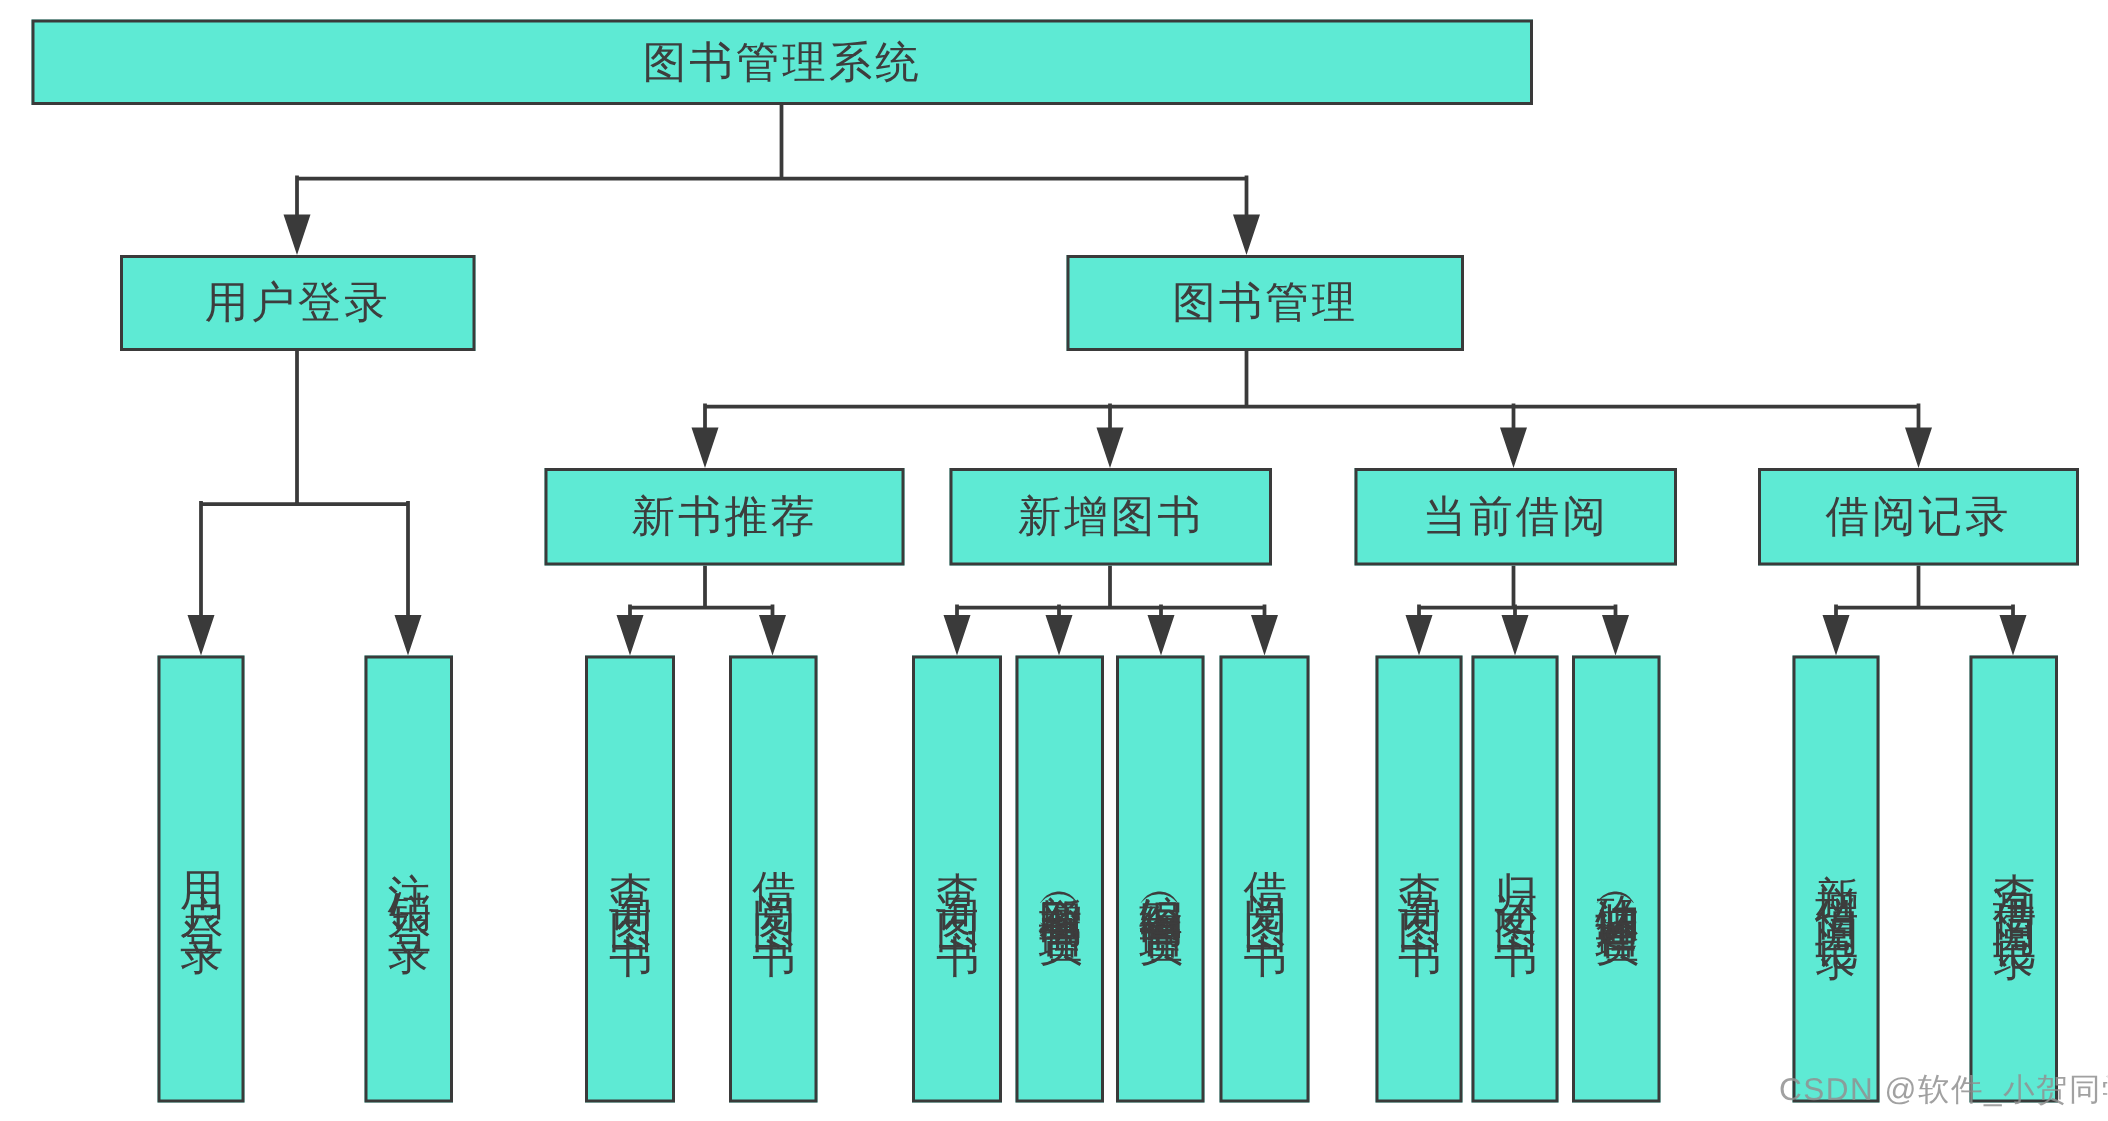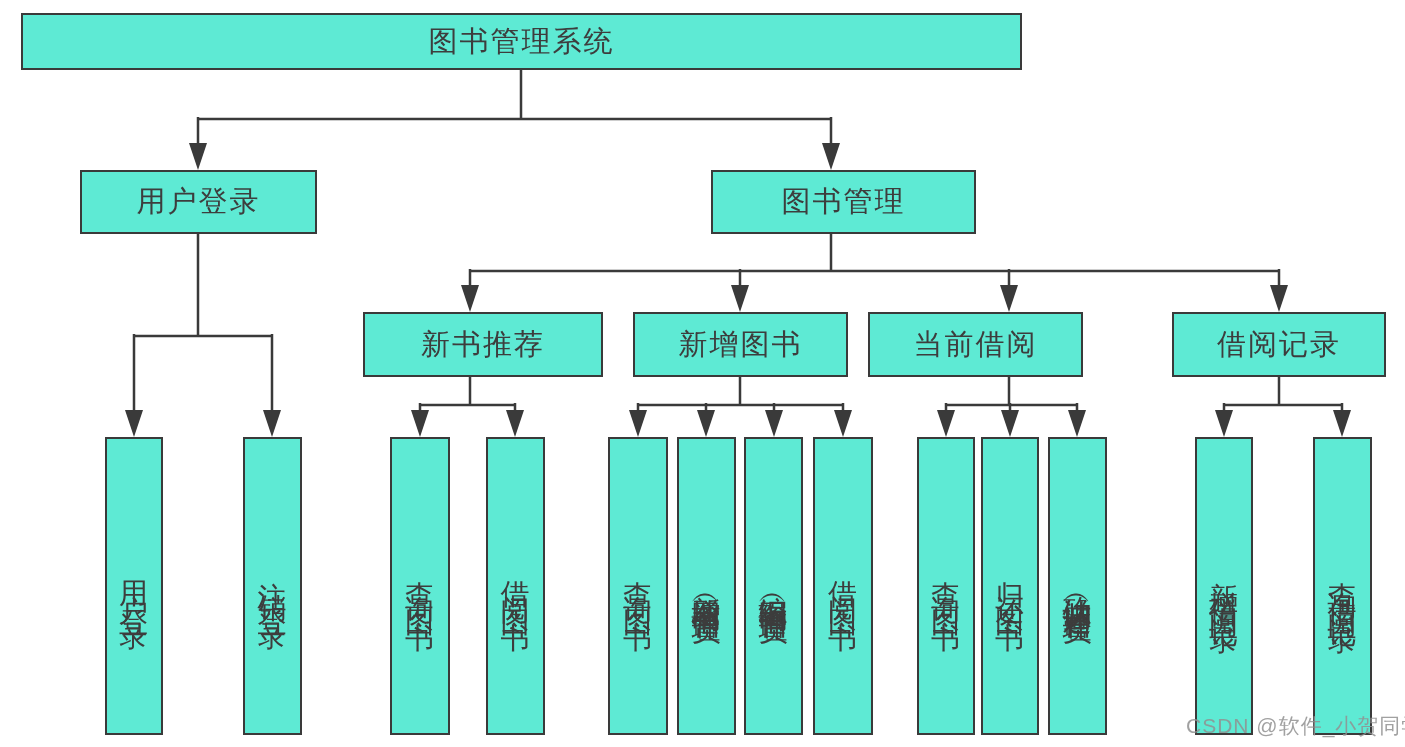--- a/index.html
+++ b/index.html
@@ -99,21 +99,21 @@
   <div class="node" style="left:711px;top:170px;width:265px;height:64px">
     <span>图书管理</span>
   </div>
 
   <div class="node" style="left:363px;top:312px;width:240px;height:65px">
     <span>新书推荐</span>
   </div>
   <div class="node" style="left:633px;top:312px;width:215px;height:65px">
     <span>新增图书</span>
   </div>
-  <div class="node" style="left:868px;top:312px;width:215px;height:65px">
+  <div class="node" style="left:903px;top:312px;width:215px;height:65px">
     <span>当前借阅</span>
   </div>
   <div class="node" style="left:1172px;top:312px;width:214px;height:65px">
     <span>借阅记录</span>
   </div>
 
   <div class="node vnode" style="left:105px;top:437px;width:58px;height:298px">
     <span>用户登录</span>
   </div>
   <div class="node vnode" style="left:243px;top:437px;width:59px;height:298px">

